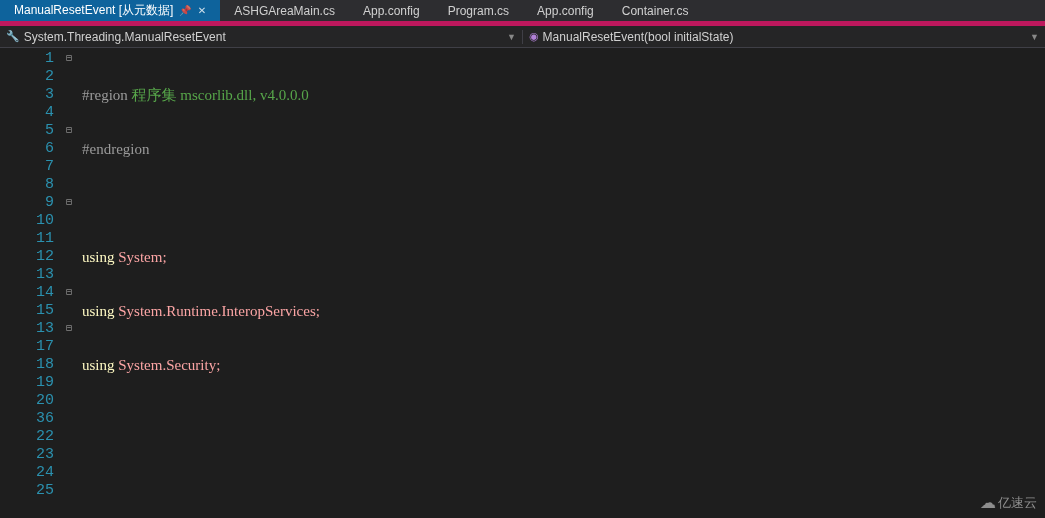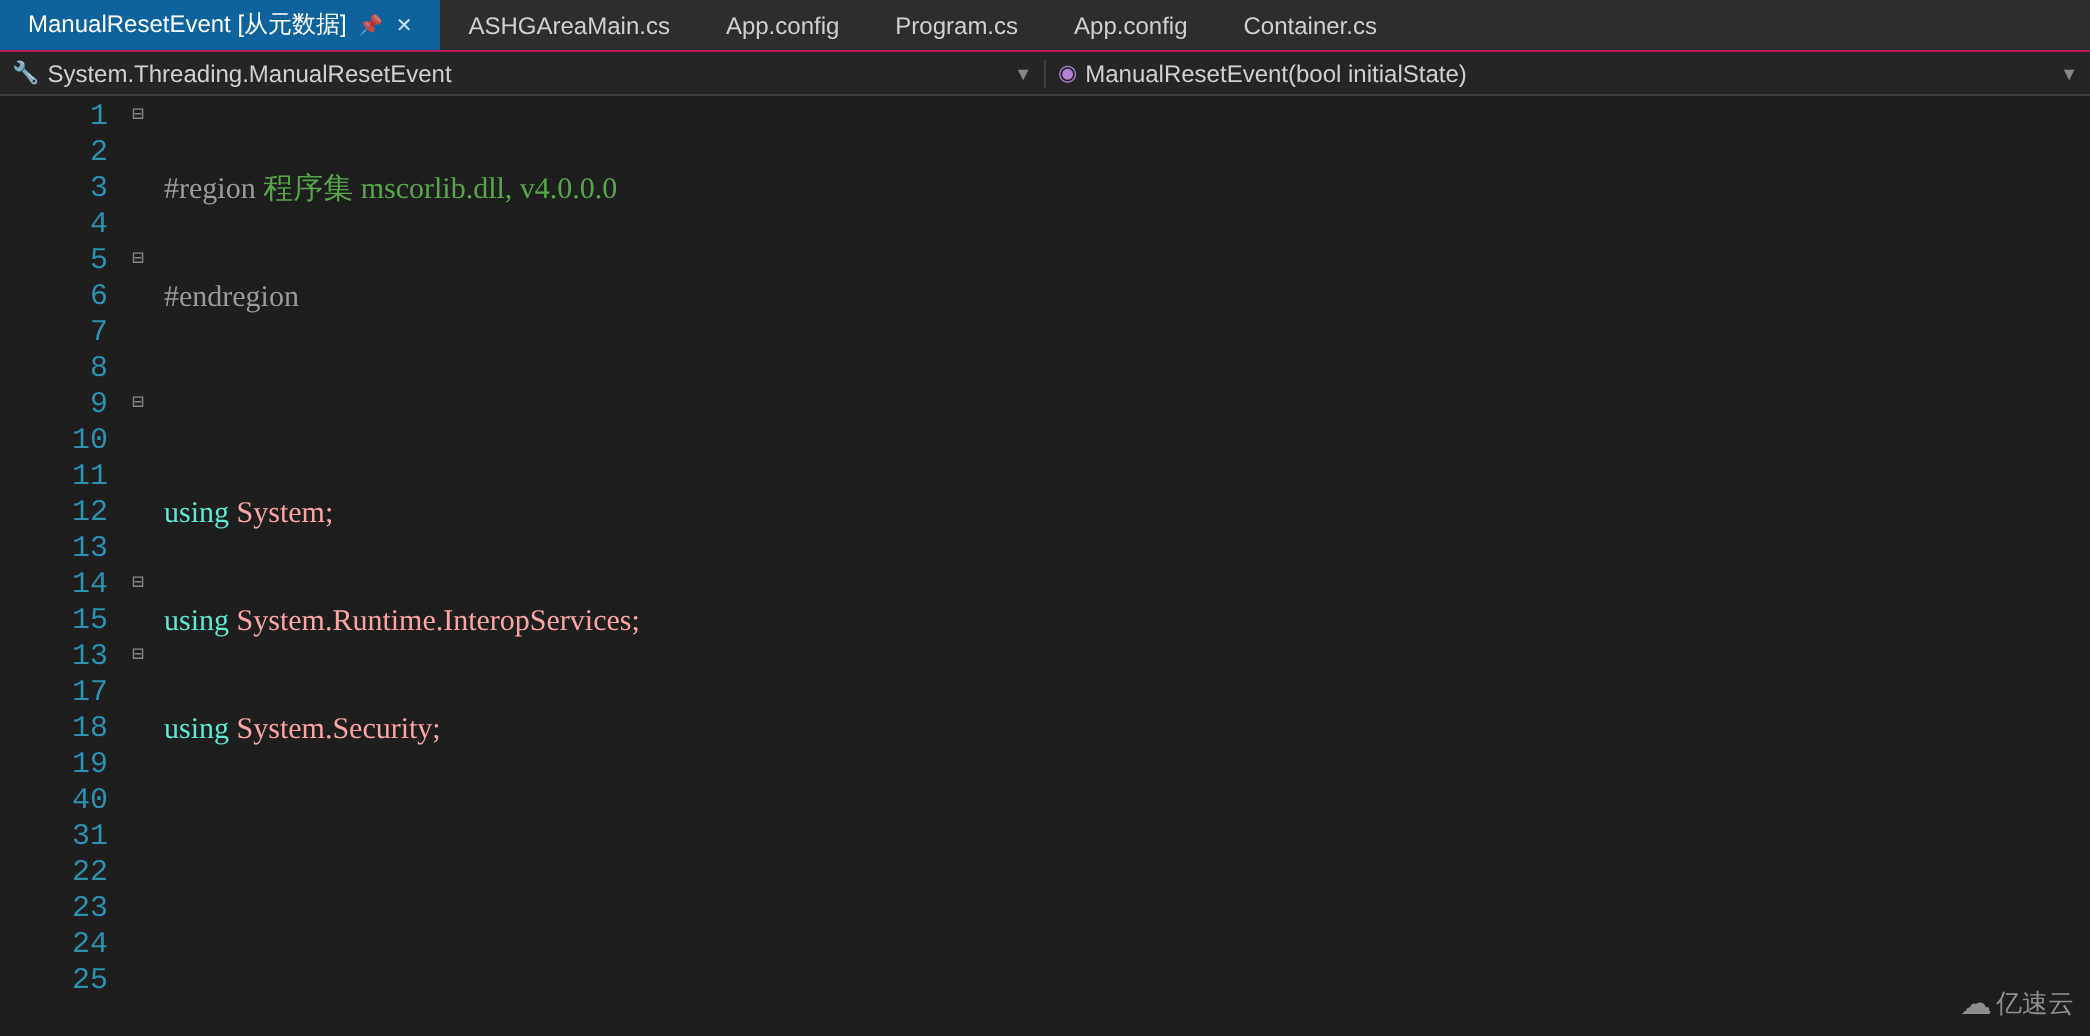--- a/index.html
+++ b/index.html
@@ -10,21 +10,21 @@
   color: #d4d4d4;
   width: 1045px;
   height: 518px;
   overflow: hidden;
   position: relative;
 }
 .tab-bar {
   display: flex;
   background: #2d2d30;
   height: 26px;
-  border-bottom: 1px solid #be185d;
+  border-bottom: 5px solid #be185d;
   font-family: "Segoe UI", sans-serif;
   font-size: 12px;
 }
 .tab {
   padding: 4px 14px;
   color: #d0d0d0;
   display: flex;
   align-items: center;
   gap: 6px;
   cursor: pointer;
@@ -78,21 +78,21 @@
   color: #888;
   padding-top: 2px;
 }
 .fold-col div { height: 18px; font-size: 10px; text-align: center; }
 .code {
   flex: 1;
   padding-top: 2px;
   white-space: pre;
 }
 .code .line { height: 18px; padding-left: 4px; position: relative; font-family: Liberation Serif, serif; }
-.kw { color: #5eead4; }
+.kw { color: #fef9c3; }
 .com { color: #57a64a; }
 .reg { color: #9b9b9b; }
 .id { color: #fca5a5; }
 .watermark {
   position: absolute;
   right: 8px;
   bottom: 6px;
   color: #aaa;
   font-family: "Segoe UI", sans-serif;
   font-size: 13px;
@@ -159,22 +159,22 @@
       <div class="ln">10</div>
     <div class="ln">11</div>
       <div class="ln">12</div>
       <div class="ln">13</div>
       <div class="ln">14</div>
       <div class="ln">15</div>
     <div class="ln">13</div>
       <div class="ln">17</div>
       <div class="ln">18</div>
       <div class="ln">19</div>
-      <div class="ln">40</div>
-    <div class="ln">31</div>
+      <div class="ln">20</div>
+    <div class="ln">36</div>
       <div class="ln">22</div>
       <div class="ln">23</div>
       <div class="ln">24</div>
       <div class="ln">25</div>
   </div>
   <div class="fold-col">
     <div>⊟</div>
       <div></div>
       <div></div>
       <div></div>

